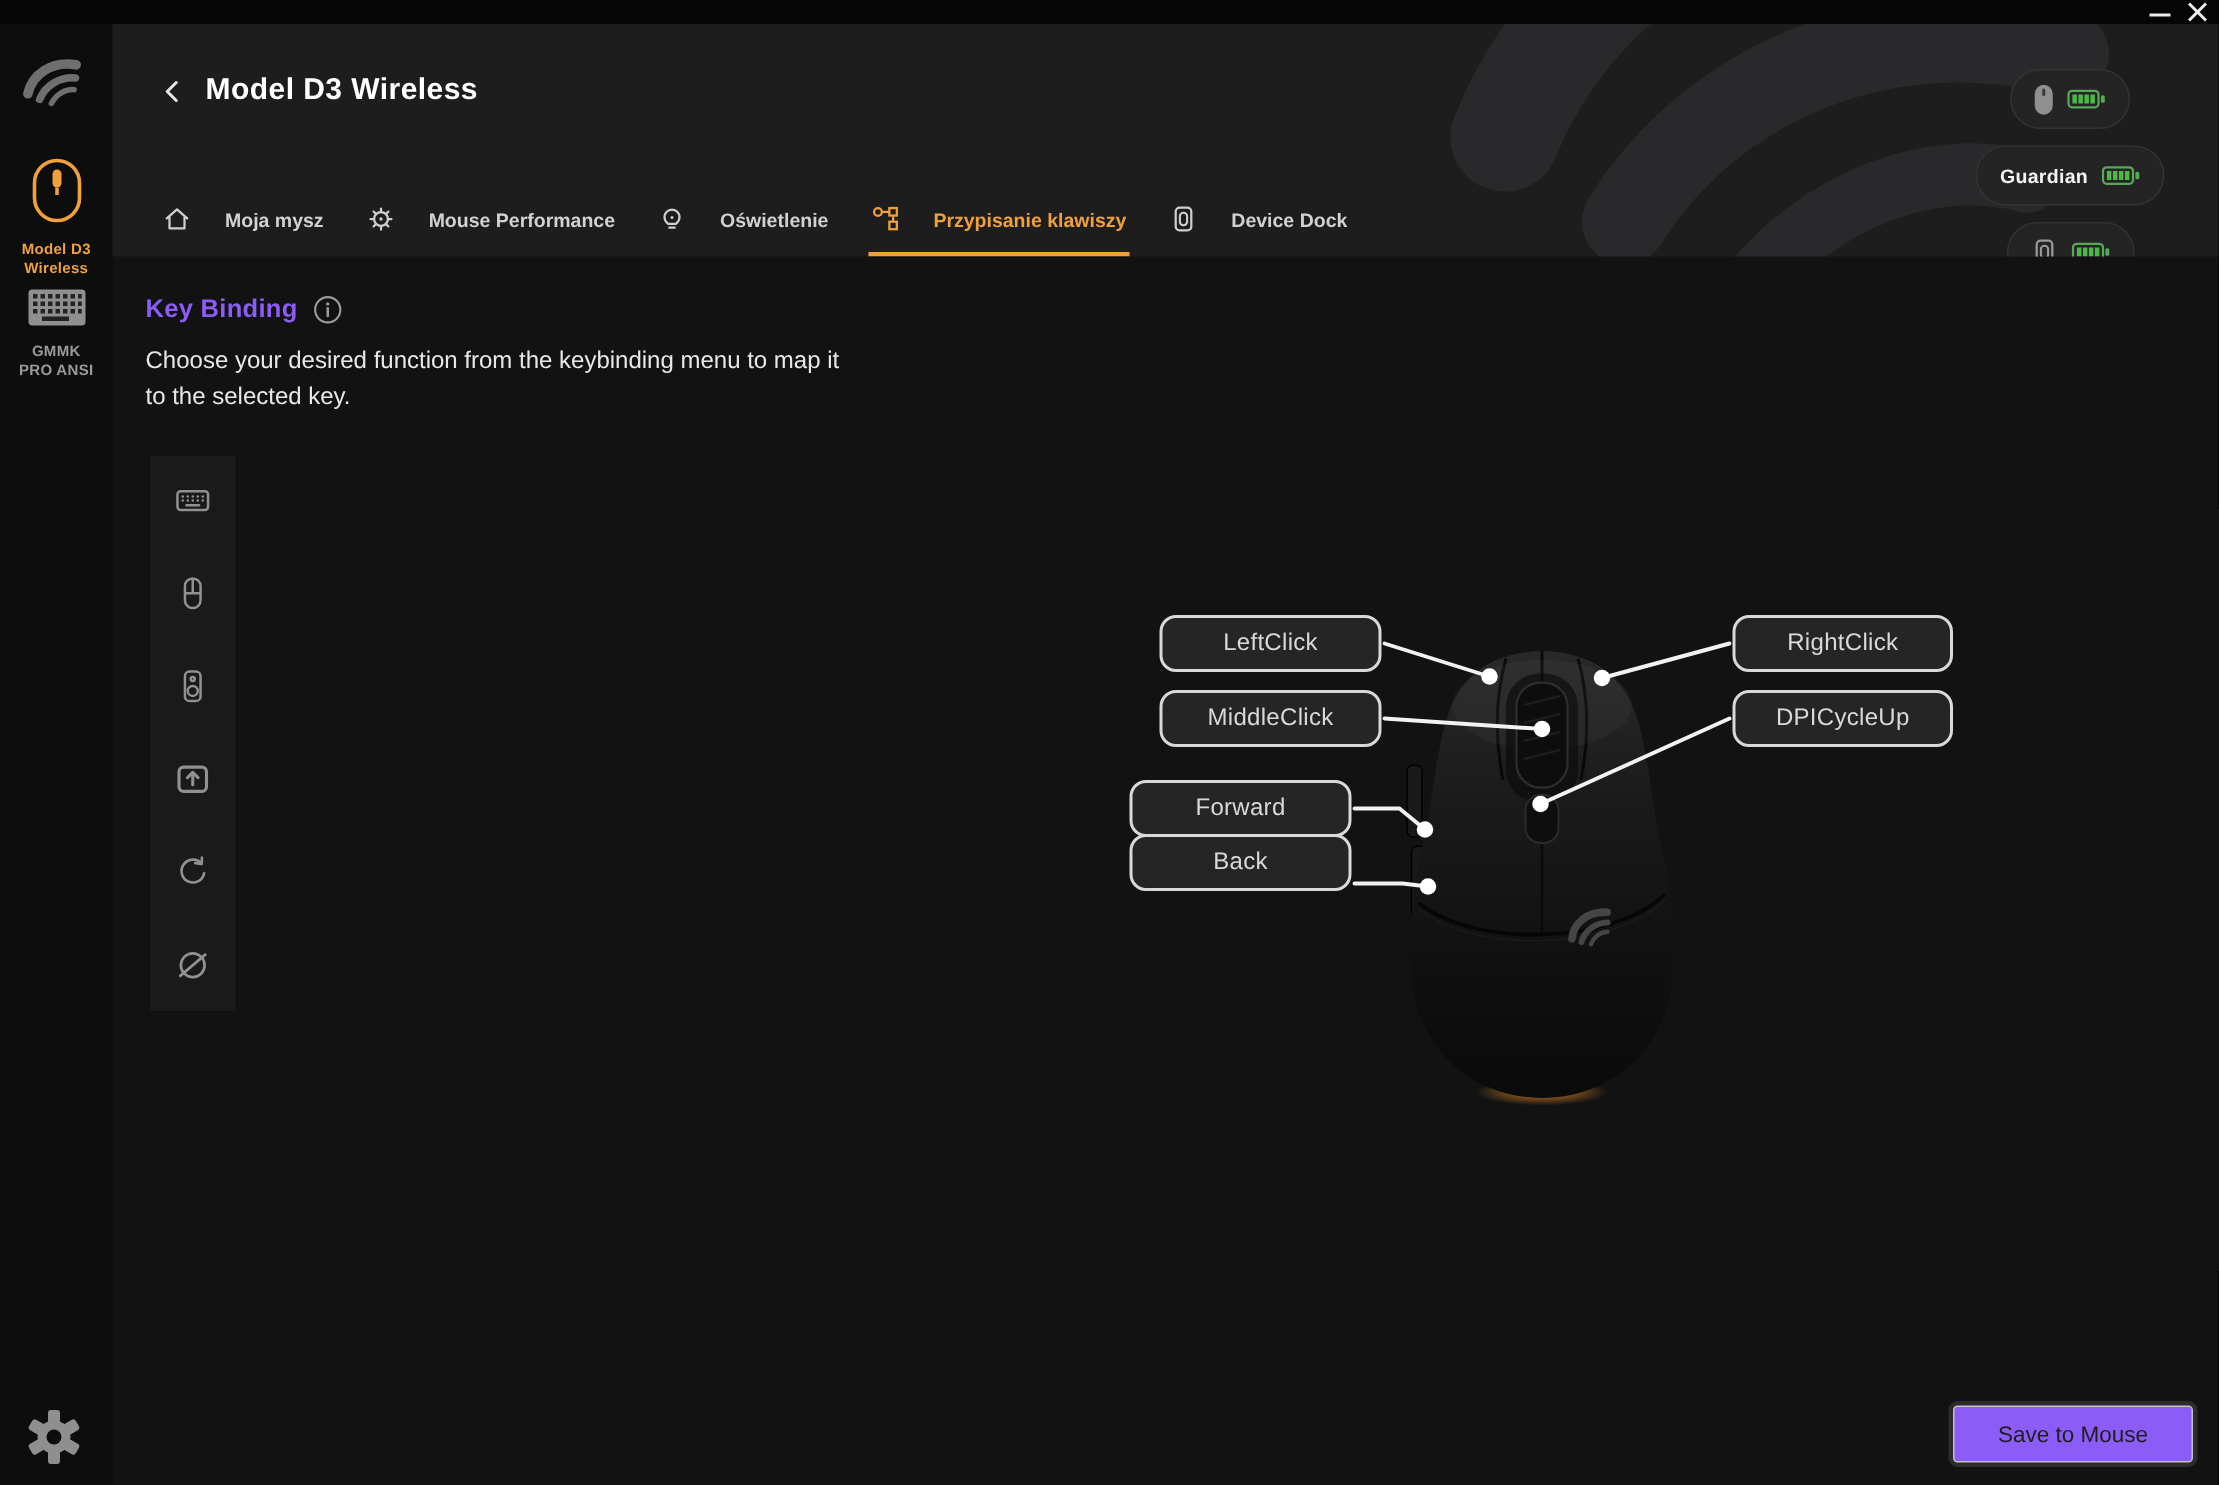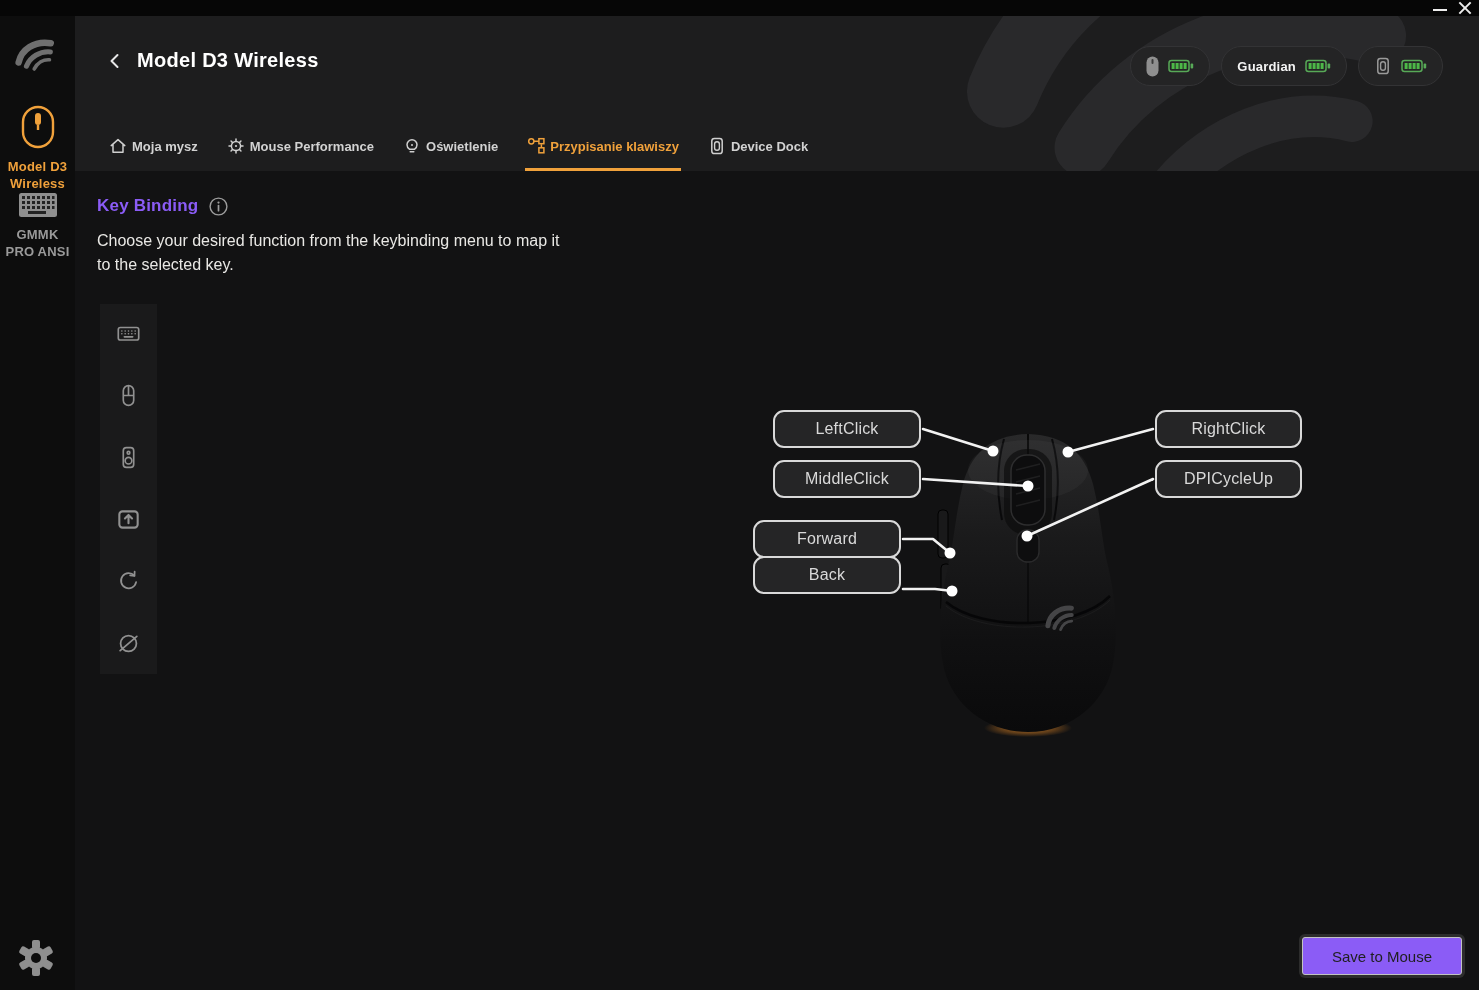--- a/index.html
+++ b/index.html
@@ -16,46 +16,46 @@
   .win-close .x1,.win-close .x2 { position:absolute; top:7px; left:1px; width:16px; height:2px; background:#ededed; }
   .win-close .x1 { transform:rotate(45deg); }
   .win-close .x2 { transform:rotate(-45deg); }
 
   
   .sidebar { position:absolute; left:0; top:16px; width:75px; bottom:0; background:#0d0d0d; }
   .side-logo { position:absolute; top:18px; left:12px; width:50px; height:46px; color:#6f6f6f; }
   .device { position:absolute; left:0; width:75px; text-align:center; cursor:pointer; }
   .device-d3 { top:88px; }
   .device-kb { top:176px; }
-  .device .dlabel { font-size:13px; font-weight:bold; line-height:1.3; letter-spacing:.2px; margin-top:5px; }
+  .device .dlabel { font-size:10px; font-weight:bold; line-height:1.3; letter-spacing:.2px; margin-top:5px; }
   .device-d3 .dlabel { color:#F0A13B; }
   .device-kb .dlabel { color:#9a9a9a; }
   .side-gear { position:absolute; left:14px; bottom:10px; width:44px; height:44px; cursor:pointer; }
 
   
   .content { position:absolute; left:75px; top:16px; right:0; bottom:0; background:#121213; }
 
   
   .header { position:absolute; top:0; left:0; right:0; height:155px; background:#1d1d1e; overflow:hidden; }
   .watermark { position:absolute; right:-60px; top:-210px; width:640px; height:520px;
                color:#29292b; transform:rotate(10deg); pointer-events:none; }
   .back-row { position:absolute; left:30px; top:33px; display:flex; align-items:center; gap:12px; }
   .back-btn { width:20px; height:20px; color:#e8e8e8; cursor:pointer; }
   .page-title { color:#ffffff; font-size:20px; font-weight:bold; letter-spacing:.3px; }
 
-  .pills { position:absolute; top:30px; right:36px; display:flex; gap:11px; align-items:center; }
+  .pills { position:absolute; top:30px; right:36px; display:flex; gap:11px; align-items:center;flex-direction:column; }
   .pill { height:40px; border-radius:20px; background:#242425; border:1px solid #333335;
           display:flex; align-items:center; gap:9px; padding:0 15px; }
   .pill-guardian-label { color:#f4f4f4; font-size:13px; font-weight:bold; letter-spacing:.2px; }
   .fw-label { color:#dcdcdc; font-size:14px; }
   .fw-status { color:#b9b9b9; font-size:11px; margin-left:2px; }
   .icon { display:block; }
 
   .tabs { position:absolute; left:32px; bottom:0; display:flex; gap:25px; align-items:flex-end; }
-  .tab { display:flex; align-items:center; gap:5px; padding:0 2px 13px 2px; cursor:pointer;
+  .tab { display:flex; align-items:center; gap:23px; padding:0 2px 13px 2px; cursor:pointer;
          color:#d2d2d2; font-size:13px; font-weight:bold; border-bottom:3px solid transparent; }
   .tab.active { color:#F0A13B; border-bottom-color:#F0A13B; }
   .tab .t-icon { color:#cfcfcf; }
   .tab.active .t-icon { color:#F0A13B; }
 
   
   .section-head { position:absolute; left:22px; top:180px; display:flex; align-items:center; gap:11px; }
   .section-title { color:#8b5cf6; font-size:17px; font-weight:bold; letter-spacing:.2px; }
   .info-icon { width:19px; height:19px; color:#9c9c9c; cursor:pointer; }
   .description { position:absolute; left:22px; top:213px; width:470px; color:#e9e8e5;

